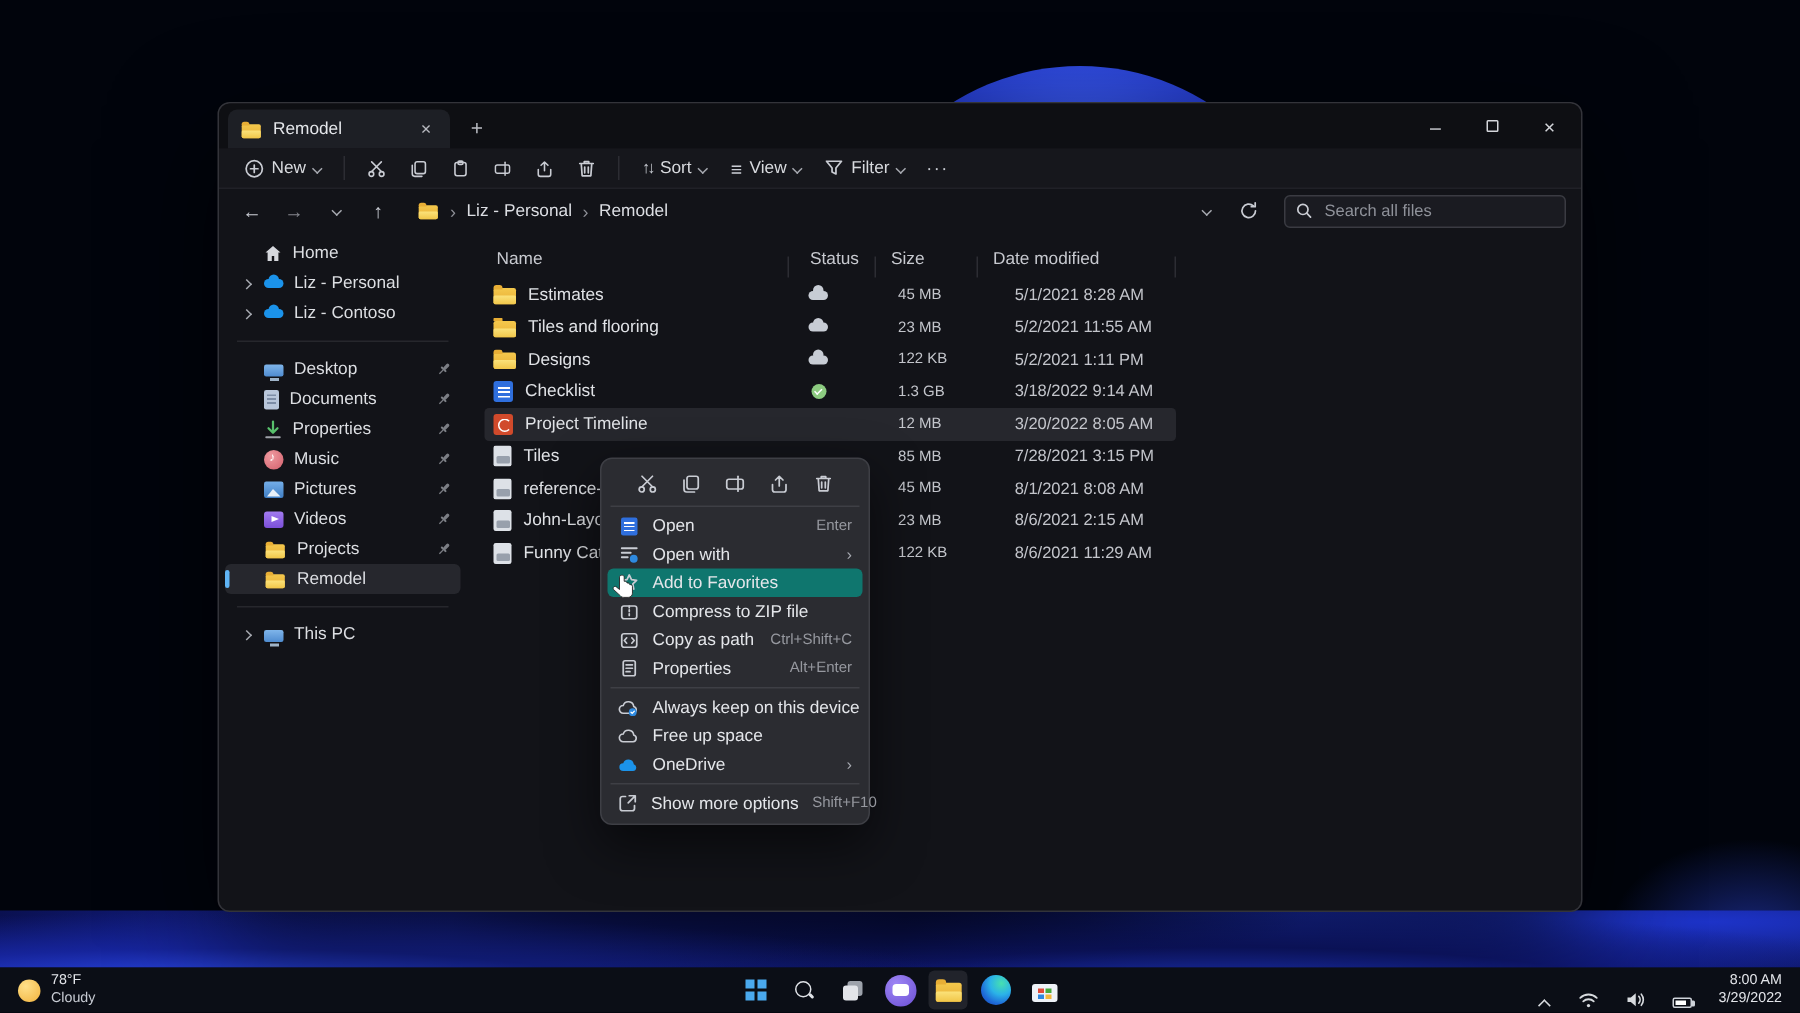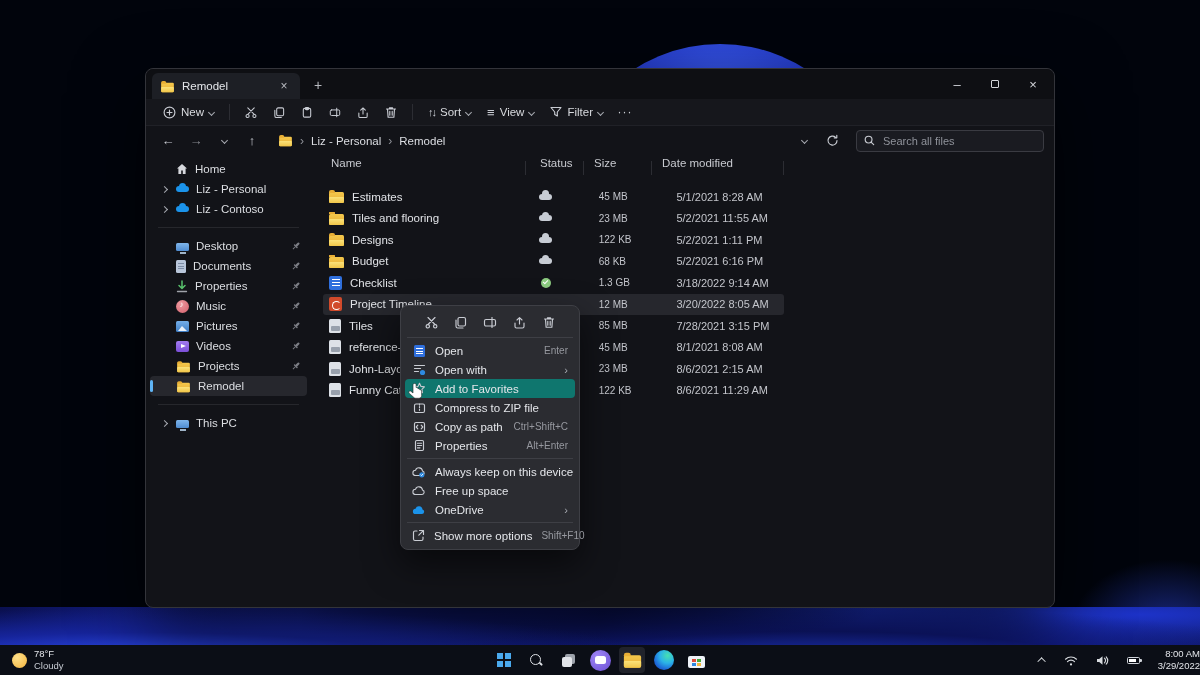--- a/index.html
+++ b/index.html
@@ -97,21 +97,21 @@
     font-size:11.5px;color:#dcdee2;position:relative;}
   .side-item .cs{width:9px;display:flex;justify-content:center;}
   .side-item .lbl{flex:1;white-space:nowrap;overflow:hidden;}
   .side-item.sel{background:#26272d;}
   .side-item.sel::before{content:"";position:absolute;left:0;top:4px;width:2.5px;height:12px;border-radius:2px;background:#5fb4f5;}
   .side-sep{height:1px;background:#26272c;margin:8px 12px;}
   .pin{opacity:.75;}
 
   
   .filearea{flex:1;position:relative;}
-  .lhdr{position:absolute;left:12px;top:2px;display:flex;height:22px;align-items:flex-start;font-size:11.5px;color:#c7c9cf;}
+  .lhdr{position:absolute;left:12px;top:2px;display:flex;height:22px;align-items:flex-end;font-size:11.5px;color:#c7c9cf;}
   .lhdr .hc{position:relative;padding-left:10px;}
   .lhdr .hc::after{content:"";position:absolute;right:0;top:4px;width:1px;height:14px;background:#2c2d33;}
   .hc.c-name{width:203px;padding-left:8px;}
   .hc.c-status{width:58px;padding-left:14px;}
   .hc.c-size{width:68px;}
   .hc.c-date{width:132px;}
   .rows{position:absolute;left:12px;top:31px;width:461px;}
   .frow{height:21.5px;display:flex;align-items:center;font-size:11.5px;color:#e0e2e6;border-radius:3px;gap:16px;}
   .frow.sel{background:#26272d;}
   .cell-name{width:203px;display:flex;align-items:center;gap:8px;padding-left:6px;overflow:hidden;white-space:nowrap;}
@@ -160,21 +160,21 @@
   .tb-tv::after{content:"";position:absolute;left:0;top:3px;width:10px;height:10px;background:#e2e4e9;border-radius:2px;}
   .tb-chat{width:21px;height:21px;border-radius:50%;background:radial-gradient(circle at 35% 30%,#9f86f5,#6b4fd4);position:relative;}
   .tb-chat::after{content:"";position:absolute;left:5px;top:6px;width:11px;height:8px;background:#fff;border-radius:2.5px;}
   .tb-edge{width:20px;height:20px;border-radius:50%;
     background:radial-gradient(circle at 68% 28%,#46e0b0 0%,#2bb3e8 38%,#1e68d8 70%,#1242a8 100%);}
   .tb-store{width:17px;height:15px;position:relative;}
   .tb-store::before{content:"";position:absolute;left:0;top:3px;width:17px;height:12px;background:#eef2f8;border-radius:2px;}
   .tb-store::after{content:"";position:absolute;left:4px;top:6px;width:4px;height:3px;background:#e04a3a;
     box-shadow:5px 0 #46a83c,0 4px #2f86e0,5px 4px #f2b63d;}
   .tb-exp{transform:scale(1.15);}
-  .tb-tray{margin-left:auto;display:flex;align-items:center;gap:18px;}
+  .tb-tray{margin-left:auto;display:flex;align-items:flex-end;gap:18px;padding-right:12px;}
   .tray-chev{width:6px;height:6px;border-left:1.4px solid #d7dade;border-top:1.4px solid #d7dade;transform:rotate(45deg) translateY(2px);}
   .tb-batt{width:13px;height:7px;border:1px solid #cfd3da;border-radius:1.5px;position:relative;}
   .tb-batt::before{content:"";position:absolute;right:-3px;top:1px;width:2px;height:3.5px;background:#cfd3da;border-radius:0 1px 1px 0;}
   .tb-batt::after{content:"";position:absolute;left:1px;top:1px;bottom:1px;width:7px;background:#fff;}
   .tb-clock{text-align:right;font-size:9.5px;color:#e3e5ea;line-height:1.3;}
 </style>
 </head>
 <body>
 
 <div class="abs" id="wp-dome"></div>
@@ -460,31 +460,20 @@
         <div class="frow">
           <span class="cell-name">
               <span class="ic ic-folder"></span>
               <span>Designs</span>
             </span>
           <span class="cell-status">
               <span class="ic ic-cloud"></span>
             </span>
           <span class="cell-size">122 KB</span>
           <span class="cell-date">5/2/2021 1:11 PM</span>
-        </div>
-        <div class="frow">
-          <span class="cell-name">
-              <span class="ic ic-folder"></span>
-              <span>Budget</span>
-            </span>
-          <span class="cell-status">
-              <span class="ic ic-cloud"></span>
-            </span>
-          <span class="cell-size">68 KB</span>
-          <span class="cell-date">5/2/2021 6:16 PM</span>
         </div>
         <div class="frow">
           <span class="cell-name">
               <span class="ic ic-word"></span>
               <span>Checklist</span>
             </span>
           <span class="cell-status">
               <span class="ic ic-sync"></span>
             </span>
           <span class="cell-size">1.3 GB</span>

